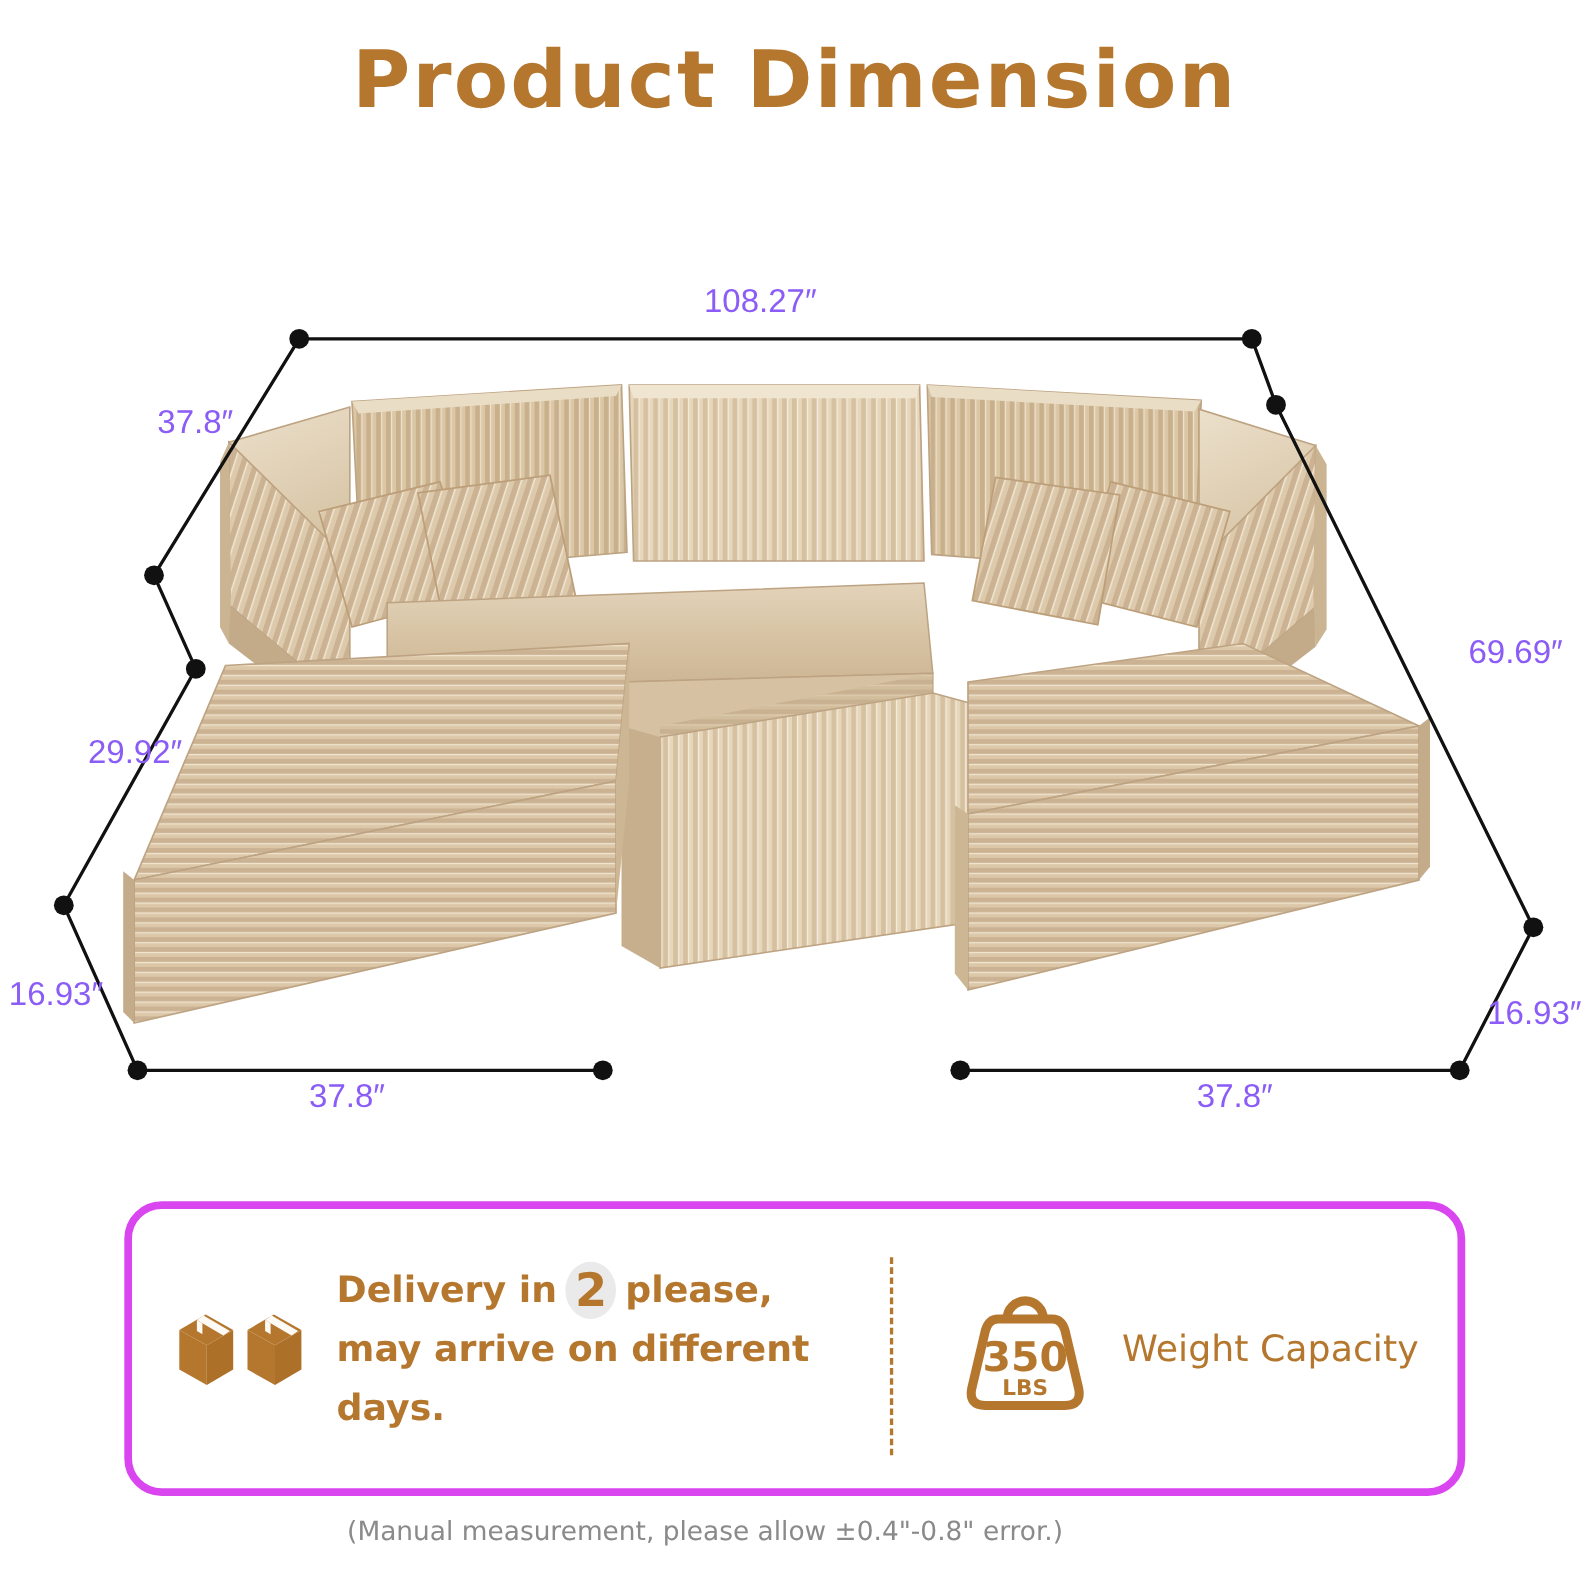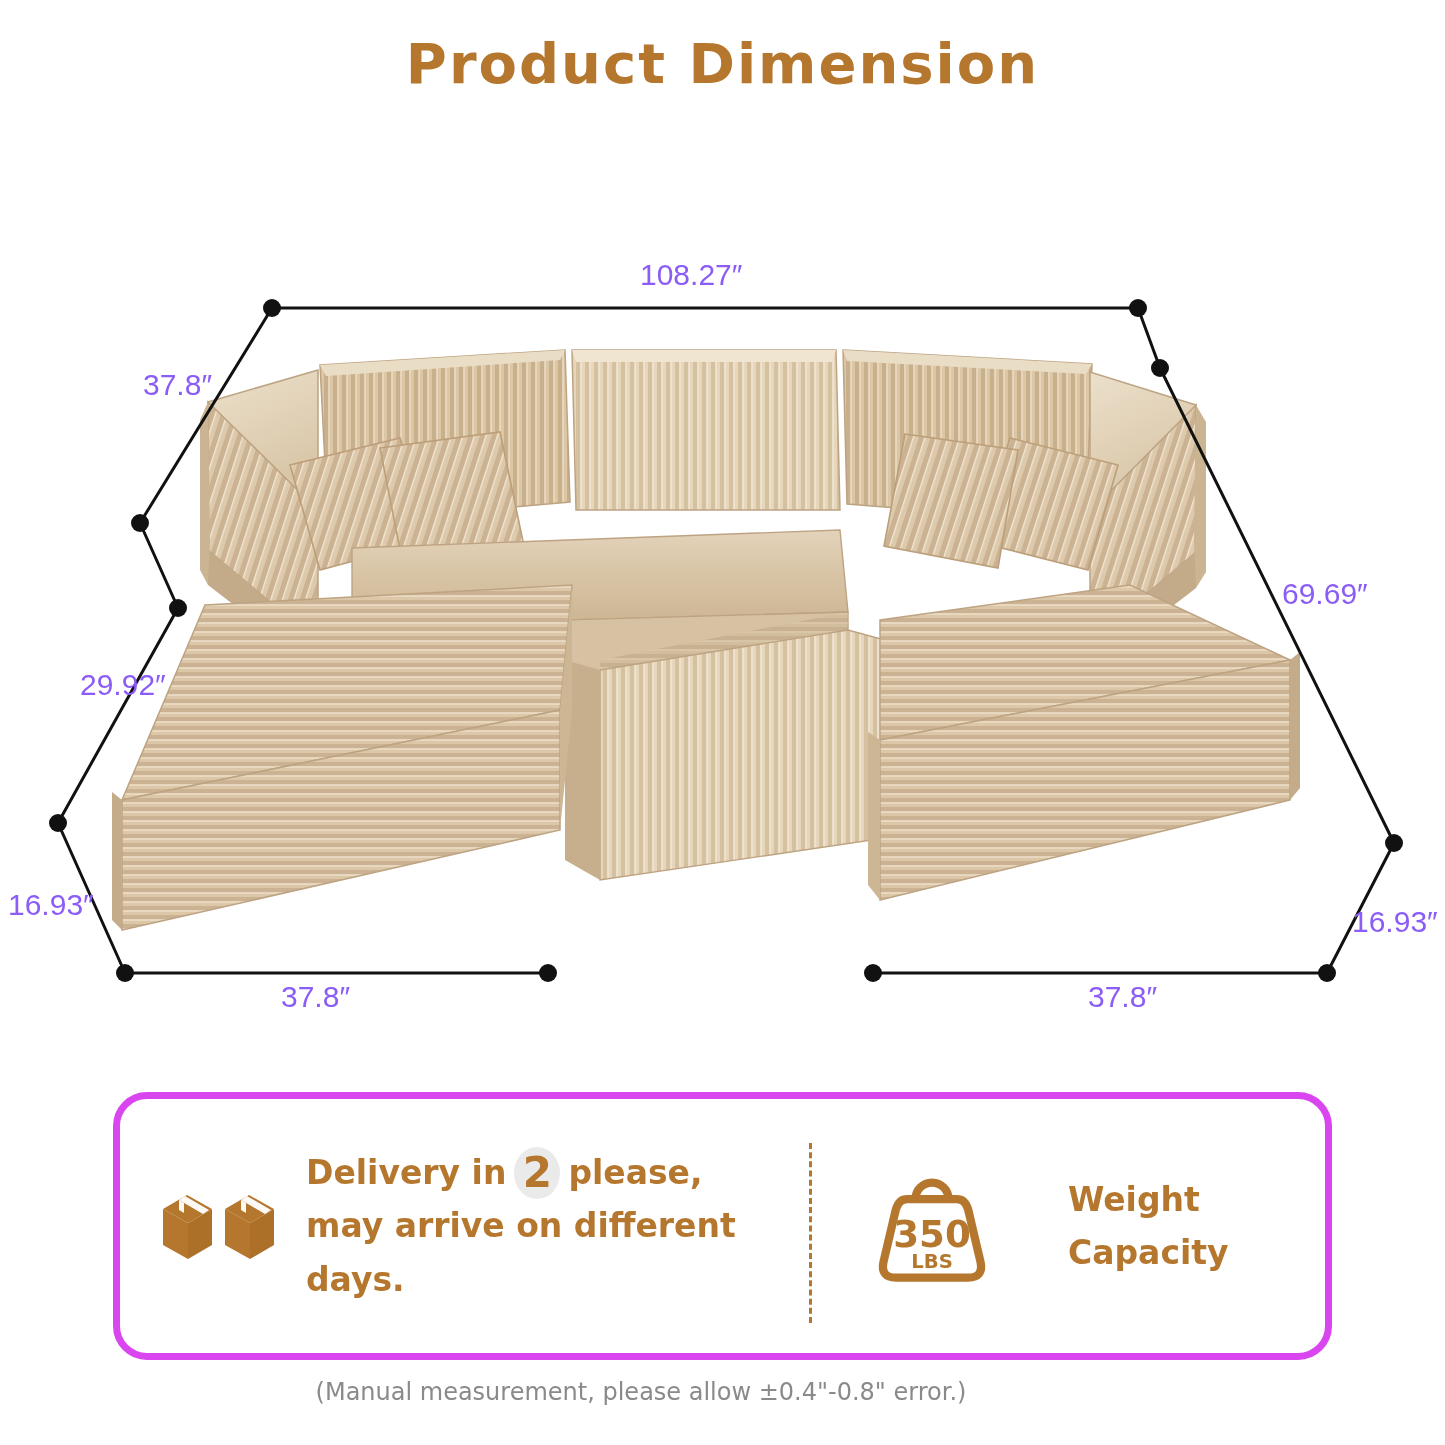--- a/index.html
+++ b/index.html
@@ -9,21 +9,21 @@
     font-family:"Liberation Sans", sans-serif;
     overflow:hidden;
     position:relative;
   }
   #page{position:relative;width:1445px;height:1445px;}
 
   
   .title{
     position:absolute;left:0;top:34px;width:1445px;
     text-align:center;
-    font-size:56px;
+    font-size:72px;
     font-weight:bold;
     letter-spacing:2px;
     color:#b5772e;
     font-family:"DejaVu Sans", sans-serif;
     line-height:1.08;
   }
 
   
   .stage{position:absolute;left:0;top:240px;width:1445px;height:810px;}
   .stage svg{position:absolute;left:0;top:0;}
@@ -74,22 +74,22 @@
     width:46px;height:52px;border-radius:50%;
     background:#eaeaea;color:#b5772e;
     font-size:42px;font-weight:bold;
     margin:0 8px;
     font-family:"DejaVu Sans", sans-serif;
   }
 
   .wicon{width:124px;height:124px;flex:0 0 auto;margin-right:26px;}
   .wtext{
     font-family:"DejaVu Sans", sans-serif;
-    font-weight:bold;color:#b5772e;
-    font-size:33px;line-height:1.62;margin-left:48px;
+    font-weight:normal;color:#b5772e;
+    font-size:33px;line-height:1.62;
   }
 
   .footnote{
     position:absolute;left:0;top:1378px;width:1282px;
     text-align:center;
     font-family:"DejaVu Sans", sans-serif;
     font-size:24px;
     color:#8a8a8a;
   }
 </style>
@@ -237,21 +237,21 @@
         <circle cx="1394" cy="603" r="9"></circle>
         <circle cx="125" cy="733" r="9"></circle>
         <circle cx="548" cy="733" r="9"></circle>
         <circle cx="873" cy="733" r="9"></circle>
         <circle cx="1327" cy="733" r="9"></circle>
       </g>
     </svg>
 
     <div class="dimlabel" style="left:640px;top:18px;">108.27″</div>
     <div class="dimlabel" style="left:143px;top:128px;">37.8″</div>
-    <div class="dimlabel" style="left:1282px;top:337px;">69.69″</div>
+    <div class="dimlabel" style="left:1335px;top:337px;">69.69″</div>
     <div class="dimlabel" style="left:40px;top:428px;margin-left:40px;">29.92″</div>
     <div class="dimlabel" style="left:8px;top:648px;">16.93″</div>
     <div class="dimlabel" style="left:1352px;top:665px;">16.93″</div>
     <div class="dimlabel" style="left:281px;top:740px;">37.8″</div>
     <div class="dimlabel" style="left:1088px;top:740px;">37.8″</div>
   </div>
 
   <div class="infobox">
     <div class="divider"></div>
     <div class="infoinner">

